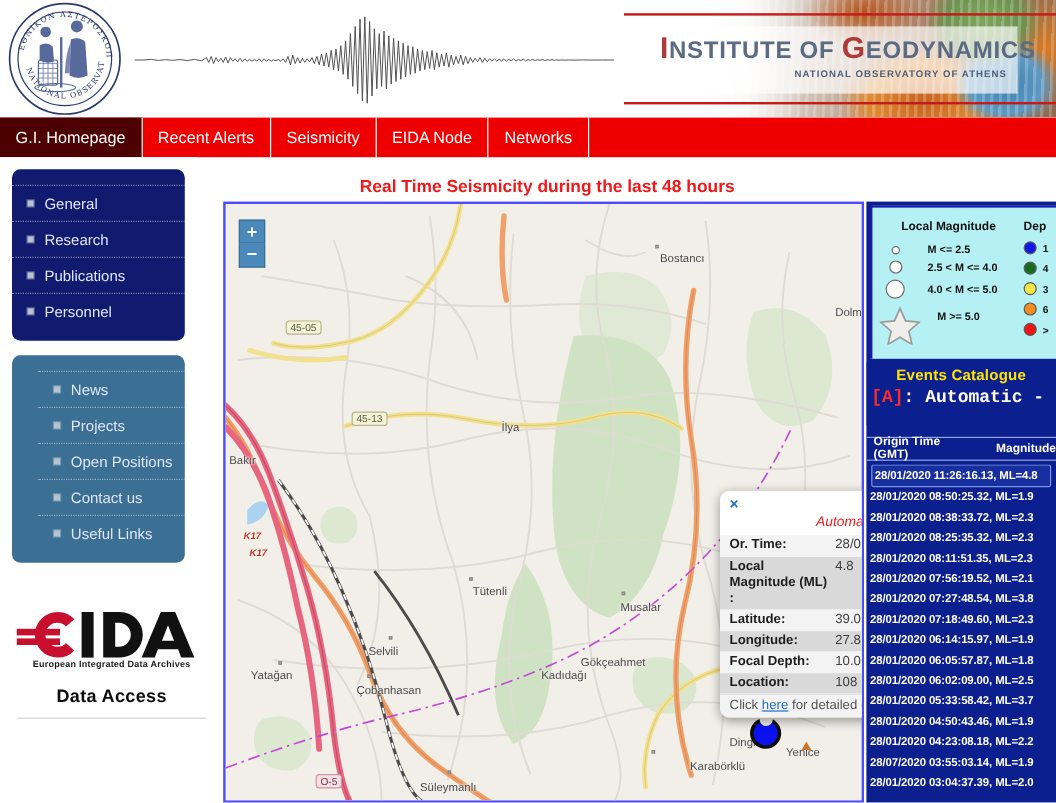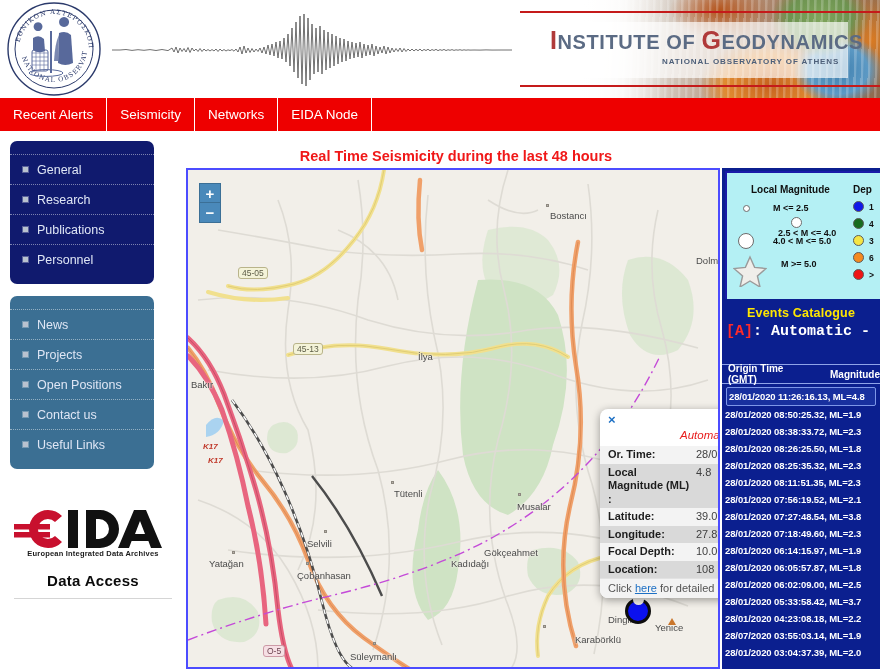--- a/index.html
+++ b/index.html
@@ -310,24 +310,25 @@
       <div class="geo-fade-left"></div>
       <div class="geo-rule r1"></div>
       <div class="geo-rule r2"></div>
       <div class="geo-textbox"></div>
       <div id="geo-title"><span class="cap">I</span><span>NSTITUTE OF </span><span class="cap">G</span><span>EODYNAMICS</span></div>
       <div id="geo-sub">NATIONAL OBSERVATORY OF ATHENS</div>
     </div>
   </div>
 
   <div id="navbar">
+    <div class="nav-item active">G.I. Homepage</div>
     <div class="nav-item">Recent Alerts</div>
     <div class="nav-item">Seismicity</div>
+    <div class="nav-item">EIDA Node</div>
     <div class="nav-item">Networks</div>
-    <div class="nav-item">EIDA Node</div>
     <div id="nav-filler"></div>
   </div>
 
   <div id="sidebar">
 
     <div class="menu-block navy">
       <div class="menu-head"></div>
       <div class="menu-li">
         <span class="menu-bullet"></span>
         <span>General</span>
@@ -340,21 +341,21 @@
         <span class="menu-bullet"></span>
         <span>Publications</span>
       </div>
       <div class="menu-li">
         <span class="menu-bullet"></span>
         <span>Personnel</span>
       </div>
       <div class="menu-foot"></div>
     </div>
 
-    <div class="menu-block steel" style="margin-top:12px;">
+    <div class="menu-block steel" style="margin-top:12px;padding-left:22px;">
       <div class="menu-head"></div>
       <div class="menu-li">
         <span class="menu-bullet"></span>
         <span>News</span>
       </div>
       <div class="menu-li">
         <span class="menu-bullet"></span>
         <span>Projects</span>
       </div>
       <div class="menu-li">
@@ -551,21 +552,21 @@
 
     <div id="legend">
       <div id="legend-cols">
         <div class="lg-title" style="left:24px;top:11px;">Local Magnitude</div>
         <div class="lg-title" style="left:126px;top:11px;">Dep</div>
 
         <div class="mag-row" style="left:16px;top:30px;">
           <span class="mag-circle" style="width:7px;height:7px;"></span>
           <span class="mag-txt" style="margin-left:23px;">M &lt;= 2.5</span>
         </div>
-        <div class="mag-row" style="left:30px;top:44px;flex-direction:column;">
+        <div class="mag-row" style="left:14px;top:44px;">
           <span class="mag-circle" style="width:11px;height:11px;"></span>
           <span class="mag-txt" style="margin-left:21px;">2.5 &lt; M &lt;= 4.0</span>
         </div>
         <div class="mag-row" style="left:11px;top:60px;">
           <span class="mag-circle" style="width:16px;height:16px;"></span>
           <span class="mag-txt" style="margin-left:19px;">4.0 &lt; M &lt;= 5.0</span>
         </div>
         <div class="mag-row" style="left:6px;top:82px;">
           <svg width="34" height="32" viewBox="0 0 34 32">
             <polygon points="17,2 21.6,12.4 33,13.5 24.4,21 27,32 17,26 7,32 9.6,21 1,13.5 12.4,12.4" fill="#f0eeea" stroke="#9a9a9a" stroke-width="1.4"></polygon>
@@ -603,30 +604,30 @@
 
     <div id="cat-cols">
       <span class="c1">Origin Time (GMT)</span>
       <span class="c2">Magnitude</span>
     </div>
 
     <div id="cat-list">
       <div class="cat-row selected">28/01/2020 11:26:16.13, ML=4.8</div>
       <div class="cat-row">28/01/2020 08:50:25.32, ML=1.9</div>
       <div class="cat-row">28/01/2020 08:38:33.72, ML=2.3</div>
-      <div class="cat-row">28/01/2020 08:26:25.50, ML=1.8</div>
       <div class="cat-row">28/01/2020 08:25:35.32, ML=2.3</div>
       <div class="cat-row">28/01/2020 08:11:51.35, ML=2.3</div>
       <div class="cat-row">28/01/2020 07:56:19.52, ML=2.1</div>
       <div class="cat-row">28/01/2020 07:27:48.54, ML=3.8</div>
       <div class="cat-row">28/01/2020 07:18:49.60, ML=2.3</div>
       <div class="cat-row">28/01/2020 06:14:15.97, ML=1.9</div>
       <div class="cat-row">28/01/2020 06:05:57.87, ML=1.8</div>
       <div class="cat-row">28/01/2020 06:02:09.00, ML=2.5</div>
       <div class="cat-row">28/01/2020 05:33:58.42, ML=3.7</div>
+      <div class="cat-row">28/01/2020 04:50:43.46, ML=1.9</div>
       <div class="cat-row">28/01/2020 04:23:08.18, ML=2.2</div>
       <div class="cat-row">28/07/2020 03:55:03.14, ML=1.9</div>
       <div class="cat-row">28/01/2020 03:04:37.39, ML=2.0</div>
 
     </div>
   </div>
 
 </div>
 
 </body></html>

